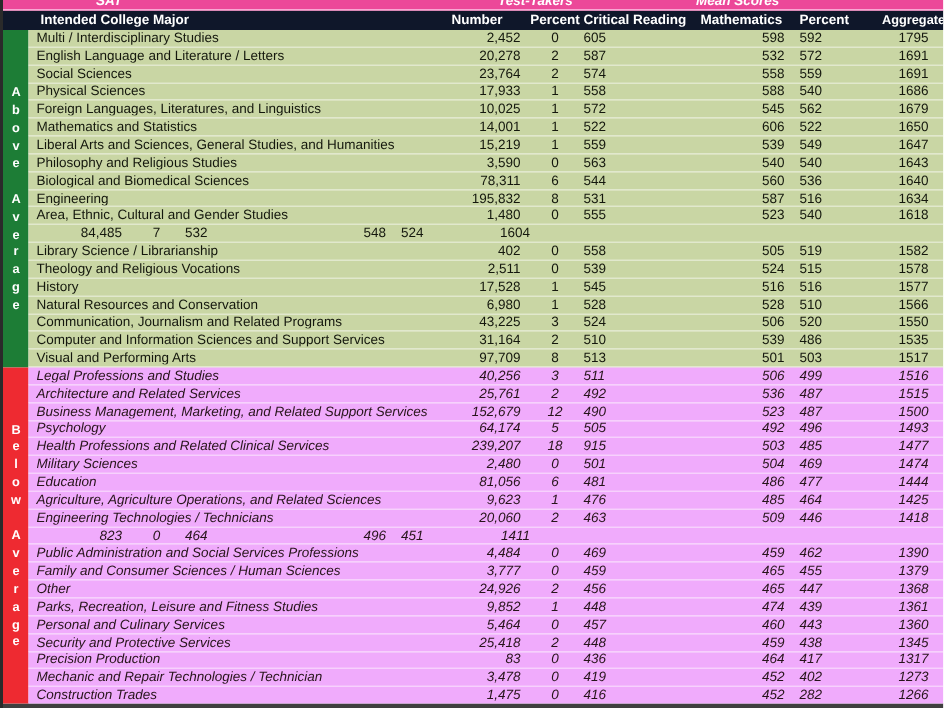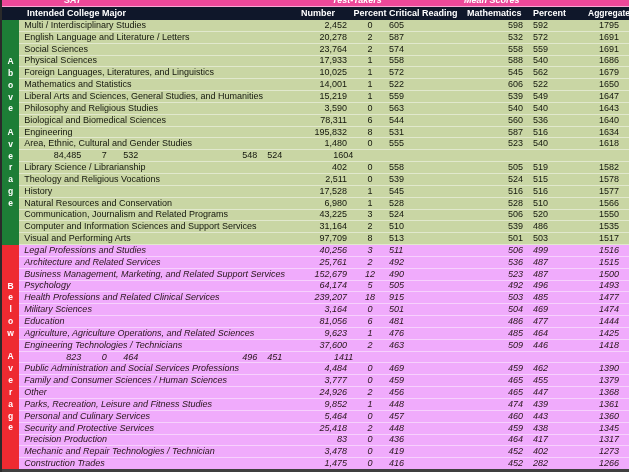--- a/index.html
+++ b/index.html
@@ -339,21 +339,21 @@
           <div class="cell c-major">Health Professions and Related Clinical Services</div>
           <div class="cell c-number">239,207</div>
           <div class="cell c-percent">18</div>
           <div class="cell c-cr">915</div>
           <div class="cell c-math">503</div>
           <div class="cell c-writing">485</div>
           <div class="cell c-agg">1477</div>
         </div>
         <div class="row row-below-average">
           <div class="cell c-major">Military Sciences</div>
-          <div class="cell c-number">3,164</div>
+          <div class="cell c-number">2,480</div>
           <div class="cell c-percent">0</div>
           <div class="cell c-cr">501</div>
           <div class="cell c-math">504</div>
           <div class="cell c-writing">469</div>
           <div class="cell c-agg">1474</div>
         </div>
         <div class="row row-below-average">
           <div class="cell c-major">Education</div>
           <div class="cell c-number">81,056</div>
           <div class="cell c-percent">6</div>
@@ -366,21 +366,21 @@
           <div class="cell c-major">Agriculture, Agriculture Operations, and Related Sciences</div>
           <div class="cell c-number">9,623</div>
           <div class="cell c-percent">1</div>
           <div class="cell c-cr">476</div>
           <div class="cell c-math">485</div>
           <div class="cell c-writing">464</div>
           <div class="cell c-agg">1425</div>
         </div>
         <div class="row row-below-average">
           <div class="cell c-major">Engineering Technologies / Technicians</div>
-          <div class="cell c-number">37,600</div>
+          <div class="cell c-number">20,060</div>
           <div class="cell c-percent">2</div>
           <div class="cell c-cr">463</div>
           <div class="cell c-math">509</div>
           <div class="cell c-writing">446</div>
           <div class="cell c-agg">1418</div>
         </div>
         <div class="row row-below-average">
           <div class="cell c-number">823</div>
           <div class="cell c-percent">0</div>
           <div class="cell c-cr">464</div>

